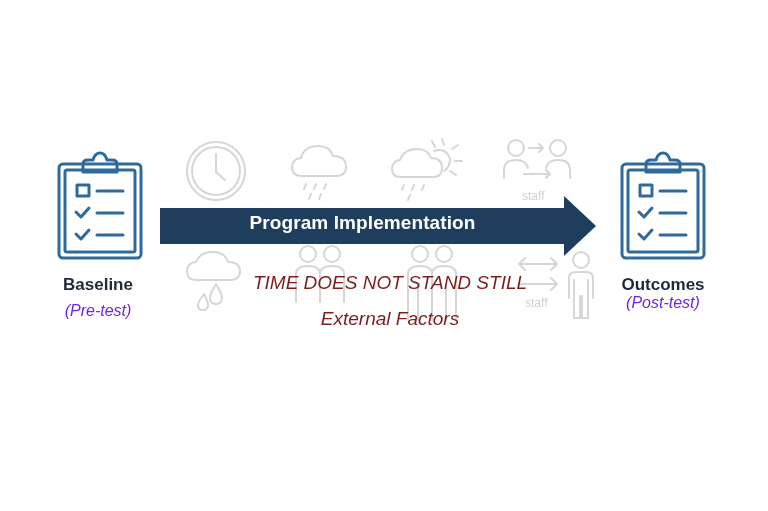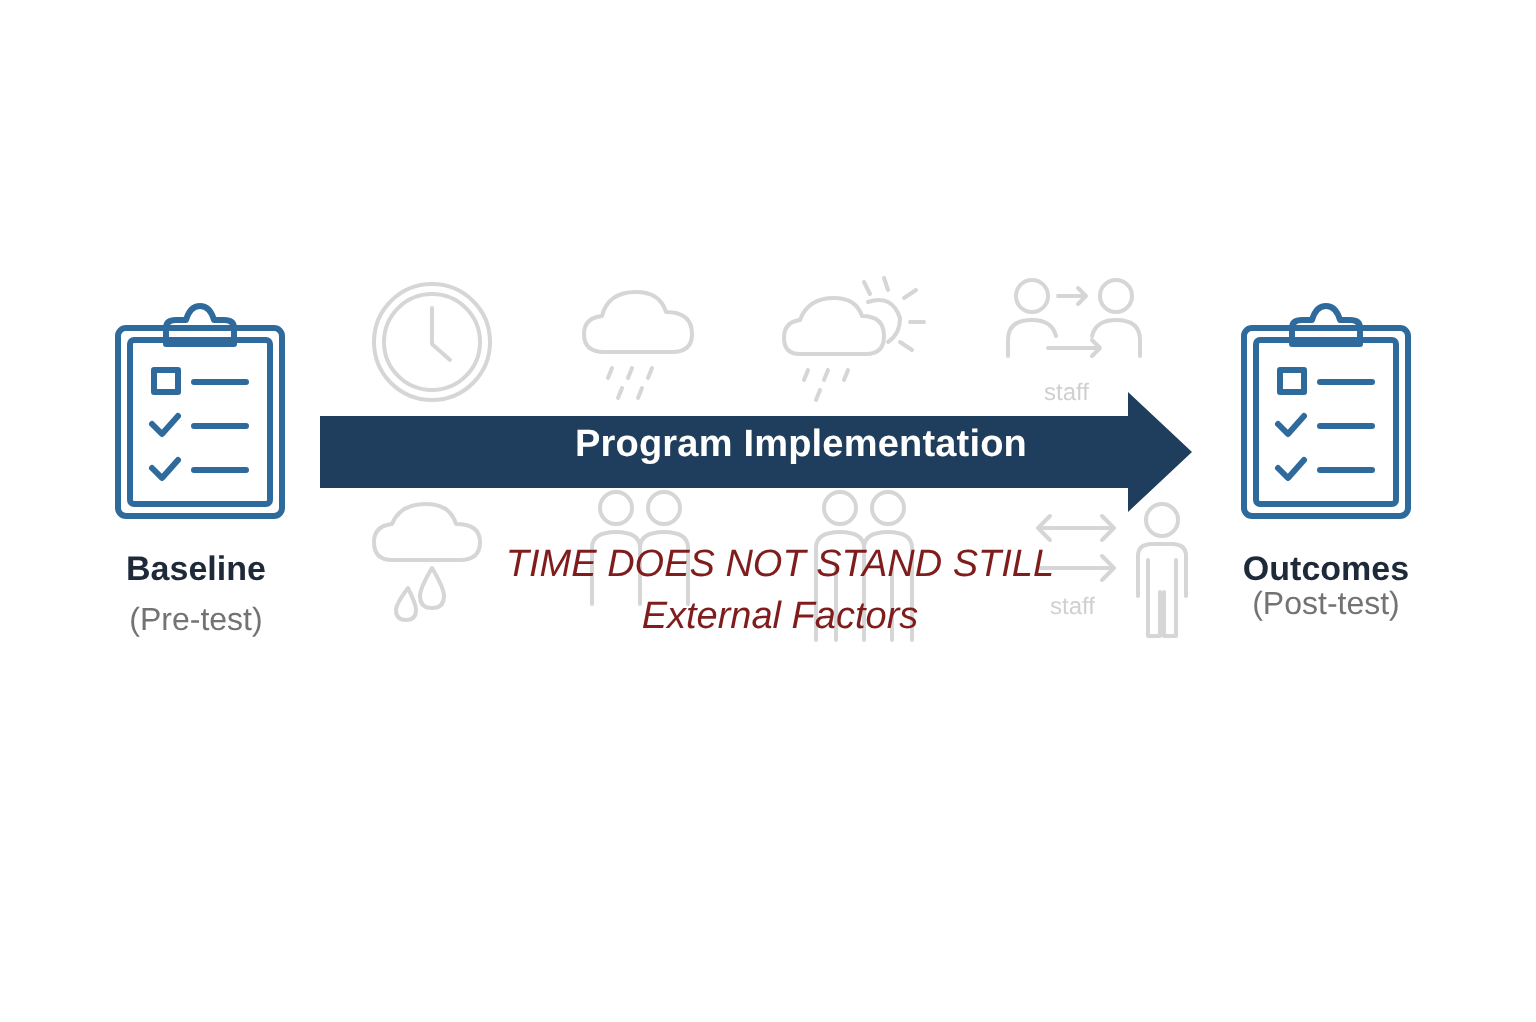--- a/index.html
+++ b/index.html
@@ -7,28 +7,28 @@
       width: 768px; height: 511px; background: #ffffff; position: relative; overflow: hidden;
       font-family: "Liberation Sans", "DejaVu Sans", sans-serif;
     }
     .abs { position: absolute; }
     .clip-svg { position: absolute; }
     .label-main {
       position: absolute; font-weight: bold; font-size: 17px; color: #1e2a3a;
       text-align: center; width: 140px;
     }
     .label-sub {
-      position: absolute; font-size: 16px; color: #737373;
-      text-align: center; width: 140px;
+      position: absolute; font-size: 16px; color: #6d28d9;
+      text-align: center; width: 140px; font-style: italic;
     }
     .faint { stroke: #d6d6d6; fill: none; stroke-width: 2; stroke-linecap: round; stroke-linejoin: round; }
     .faint-text { position: absolute; font-size: 12px; color: #d0d0d0; text-align: center; }
     .arrow-label {
       position: absolute; left: 160px; top: 212px; width: 405px; text-align: center;
-      color: #ffffff; font-weight: bold; font-size: 19px; letter-spacing: 0.1px; padding-left: 38px;
+      color: #ffffff; font-weight: bold; font-size: 19px; letter-spacing: 0.1px;
     }
     .ext-line {
       position: absolute; font-style: italic; color: #7f1d1d; font-size: 19px;
       text-align: center; width: 340px; left: 220px;
     }
   </style>
 </head>
 <body>
 
 <svg class="clip-svg" style="left:55px;top:150px" width="90" height="112" viewBox="0 0 90 112">
@@ -123,13 +123,13 @@
   <path class="faint" d="M3 48 L3 28 Q3 22 10 22 L20 22 Q27 22 27 28 L27 48"></path>
   <path class="faint" d="M8 30 L8 68 L14 68 L14 46 M22 30 L22 68 L16 68 L16 46"></path>
 </svg>
 
 <svg class="abs" style="left:158px;top:194px" width="442" height="64" viewBox="0 0 442 64">
   <polygon points="2,14 406,14 406,2 438,32 406,62 406,50 2,50" fill="#1f3d5c"></polygon>
 </svg>
 <div class="arrow-label">Program Implementation</div>
 
 <div class="ext-line" style="top:272px">TIME DOES NOT STAND STILL</div>
-<div class="ext-line" style="top:298px">External Factors</div>
+<div class="ext-line" style="top:308px">External Factors</div>
 
 </body></html>

